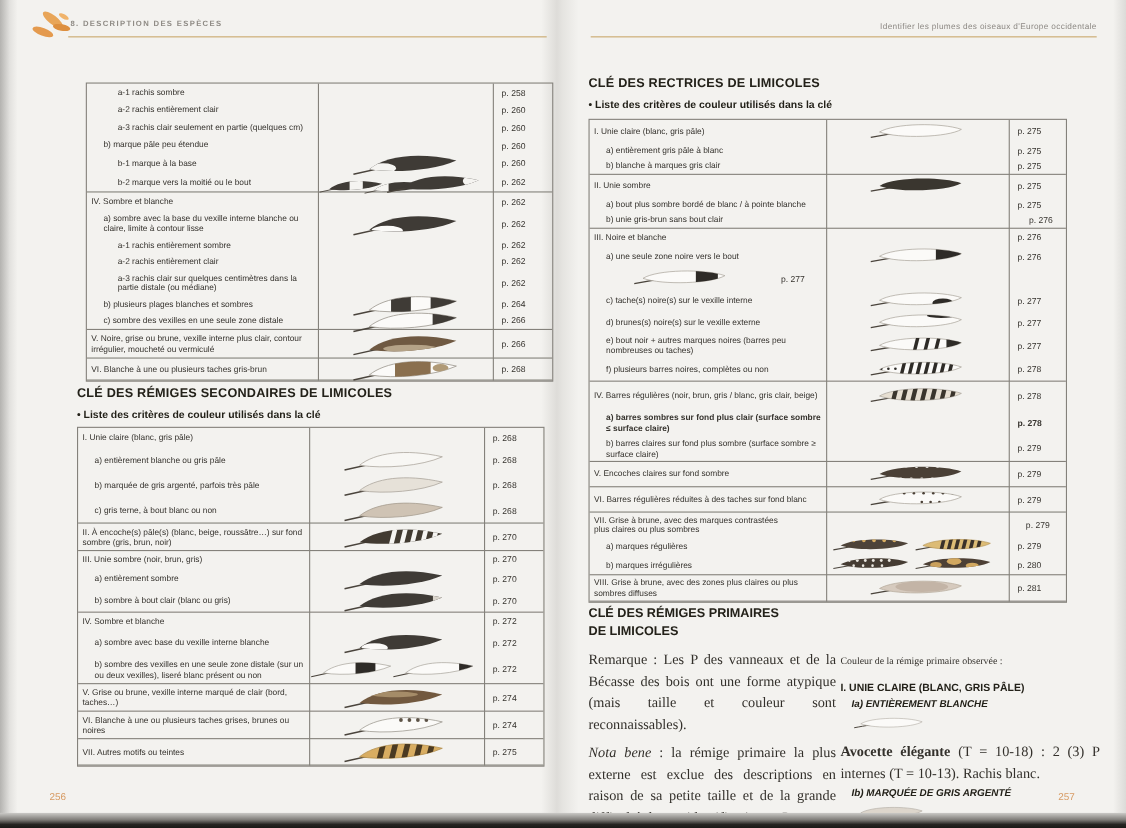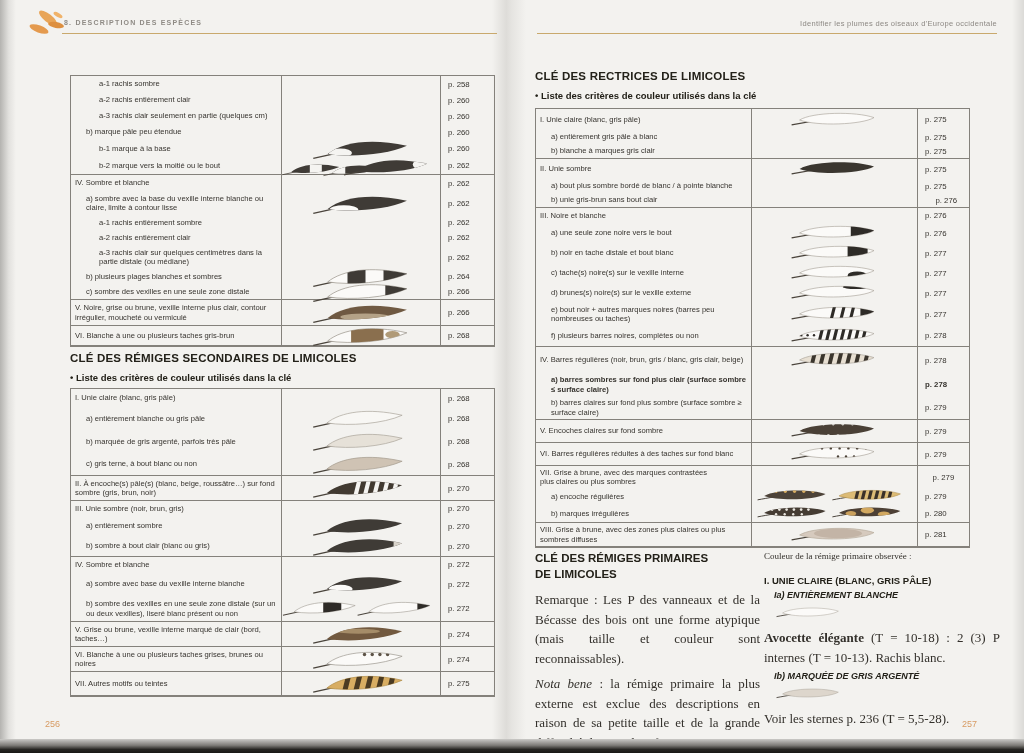--- a/index.html
+++ b/index.html
@@ -25,21 +25,21 @@
   .tgroup{border-bottom:1px solid #84817b;position:relative;}
   .tgroup:last-child{border-bottom:none;}
   .trow{display:flex;align-items:center;}
   .tcell{height:100%;display:flex;align-items:center;box-sizing:border-box;}
   .ttext{font-size:7.6px;line-height:1.22;padding-right:5px;color:#36332e;}
   .ind0{padding-left:4px;}.ind1{padding-left:15px;}.ind2{padding-left:28px;}
   .timg{justify-content:center;overflow:visible;}
   .tpage{font-size:7.8px;padding-left:8px;color:#36332e;}
   .vline{position:absolute;top:0;bottom:0;width:1px;background:#84817b;}
   .feather{display:block;overflow:visible;}
-  .serif{font-family:"Liberation Serif","DejaVu Serif",serif;color:#33302b;}
+  .serif{font-family:"Liberation Serif","DejaVu Serif",serif;color:#33302b;margin-top:45px;}
   .para{font-size:13px;line-height:1.5;text-align:justify;}
   .bl-title{font-size:11.5px;font-weight:bold;color:#232119;line-height:1.35;}
   .col-h1{font-size:9.5px;font-weight:bold;color:#232119;margin:14px 0 4px 0;}
   .col-h2{font-size:9px;font-weight:bold;font-style:italic;color:#232119;margin:4px 0 4px 10px;}
   .fslot{margin:2px 0 4px 2px;}
   .lead-b{font-weight:bold;}
   .lead-i{font-style:italic;}
 </style>
 </head>
 <body>
@@ -51,21 +51,21 @@
 
   <svg style="position:absolute;left:28px;top:6px" width="38" height="32" viewBox="0 0 38 32">
     <ellipse cx="11" cy="23" rx="10" ry="3.6" fill="#e49a4e" transform="rotate(20 11 23)"></ellipse>
     <ellipse cx="20" cy="12" rx="11" ry="4" fill="#e8a558" transform="rotate(38 20 12)"></ellipse>
     <ellipse cx="28" cy="19" rx="8" ry="3" fill="#dd8f3f" transform="rotate(10 28 19)"></ellipse>
     <ellipse cx="30" cy="9" rx="5" ry="2" fill="#f0b36a" transform="rotate(30 30 9)"></ellipse>
   </svg>
   <div class="runhead-left">8. DESCRIPTION DES ESPÈCES</div>
   <div class="goldline" style="left:62px;top:33px;width:435px;"></div>
 
-  <div class="ktable" style="left:70px;top:75px;width:423px;">
+  <div class="ktable" style="left:78px;top:75px;width:423px;">
       <div class="tgroup">
         <div class="trow" style="height: 16px;">
           <div class="tcell ttext ind2" style="width: 210px;">a-1 rachis sombre</div>
           <div class="tcell timg" style="width: 159px;"></div>
           <div class="tcell tpage" style="width: 54px;">p. 258</div>
         </div>
         <div class="trow" style="height: 16px;">
           <div class="tcell ttext ind2" style="width: 210px;">a-2 rachis entièrement clair</div>
           <div class="tcell timg" style="width: 159px;"></div>
           <div class="tcell tpage" style="width: 54px;">p. 260</div>
@@ -564,21 +564,20 @@
                 </clipPath>
                 <g clip-path="url(#fc24)">
                   <rect x="76" y="-2" width="110" height="34" fill="#2e2b27"></rect>
                 </g>
               </g>
             </svg>
           </div>
           <div class="tcell tpage" style="width: 52px;">p. 276</div>
         </div>
         <div class="trow" style="height: 20px;">
-          <div class="tcell ttext ind1" style="width: 215px;">b) noir en tache distale et bout blanc</div>
           <div class="tcell timg" style="width: 166px;">
             <svg class="feather" width="108" height="24" viewBox="0 0 110 30" overflow="visible">
               <g transform="translate(0,0) scale(1)">
                 <path d="M2 21 C 18 18, 36 15, 58 12" fill="none" stroke="#4a443c" stroke-width="1.5"></path>
                 <path d="M12 15 C 28 5, 82 4, 105 12 C 90 21, 34 23, 12 15 Z" fill="#fbfaf8" stroke="#a8a298" stroke-width="0.8"></path>
                 <clipPath id="fc25">
                   <path d="M12 15 C 28 5, 82 4, 105 12 C 90 21, 34 23, 12 15 Z"></path>
                 </clipPath>
                 <g clip-path="url(#fc25)">
                   <rect x="72" y="-2" width="25" height="34" fill="#2e2b27"></rect>
@@ -768,21 +767,21 @@
           <div class="tcell tpage" style="width: 52px;">p. 279</div>
         </div>
       </div>
       <div class="tgroup">
         <div class="trow" style="height: 22px; gap: 36px;">
           <div class="tcell ttext ind0" style="width: 215px;">VII. Grise à brune, avec des marques contrastées plus claires ou plus sombres</div>
           <div class="tcell timg" style="width: 166px;"></div>
           <div class="tcell tpage" style="width: 52px;">p. 279</div>
         </div>
         <div class="trow" style="height: 17px;">
-          <div class="tcell ttext ind1" style="width: 215px;">a) encoche régulières</div>
+          <div class="tcell ttext ind1" style="width: 215px;">a) marques régulières</div>
           <div class="tcell timg" style="width: 166px;">
             <svg class="feather" width="170" height="22" viewBox="0 0 200 30" overflow="visible">
               <g transform="translate(-6,0) scale(0.9)">
                 <path d="M2 21 C 18 18, 36 15, 58 12" fill="none" stroke="#4a443c" stroke-width="1.5"></path>
                 <path d="M12 15 C 28 5, 82 4, 105 12 C 90 21, 34 23, 12 15 Z" fill="#4d4339"></path>
                 <clipPath id="fc33">
                   <path d="M12 15 C 28 5, 82 4, 105 12 C 90 21, 34 23, 12 15 Z"></path>
                 </clipPath>
                 <g clip-path="url(#fc33)">
                   <circle cx="30" cy="8" r="2.5" fill="#d8ad62"></circle>

